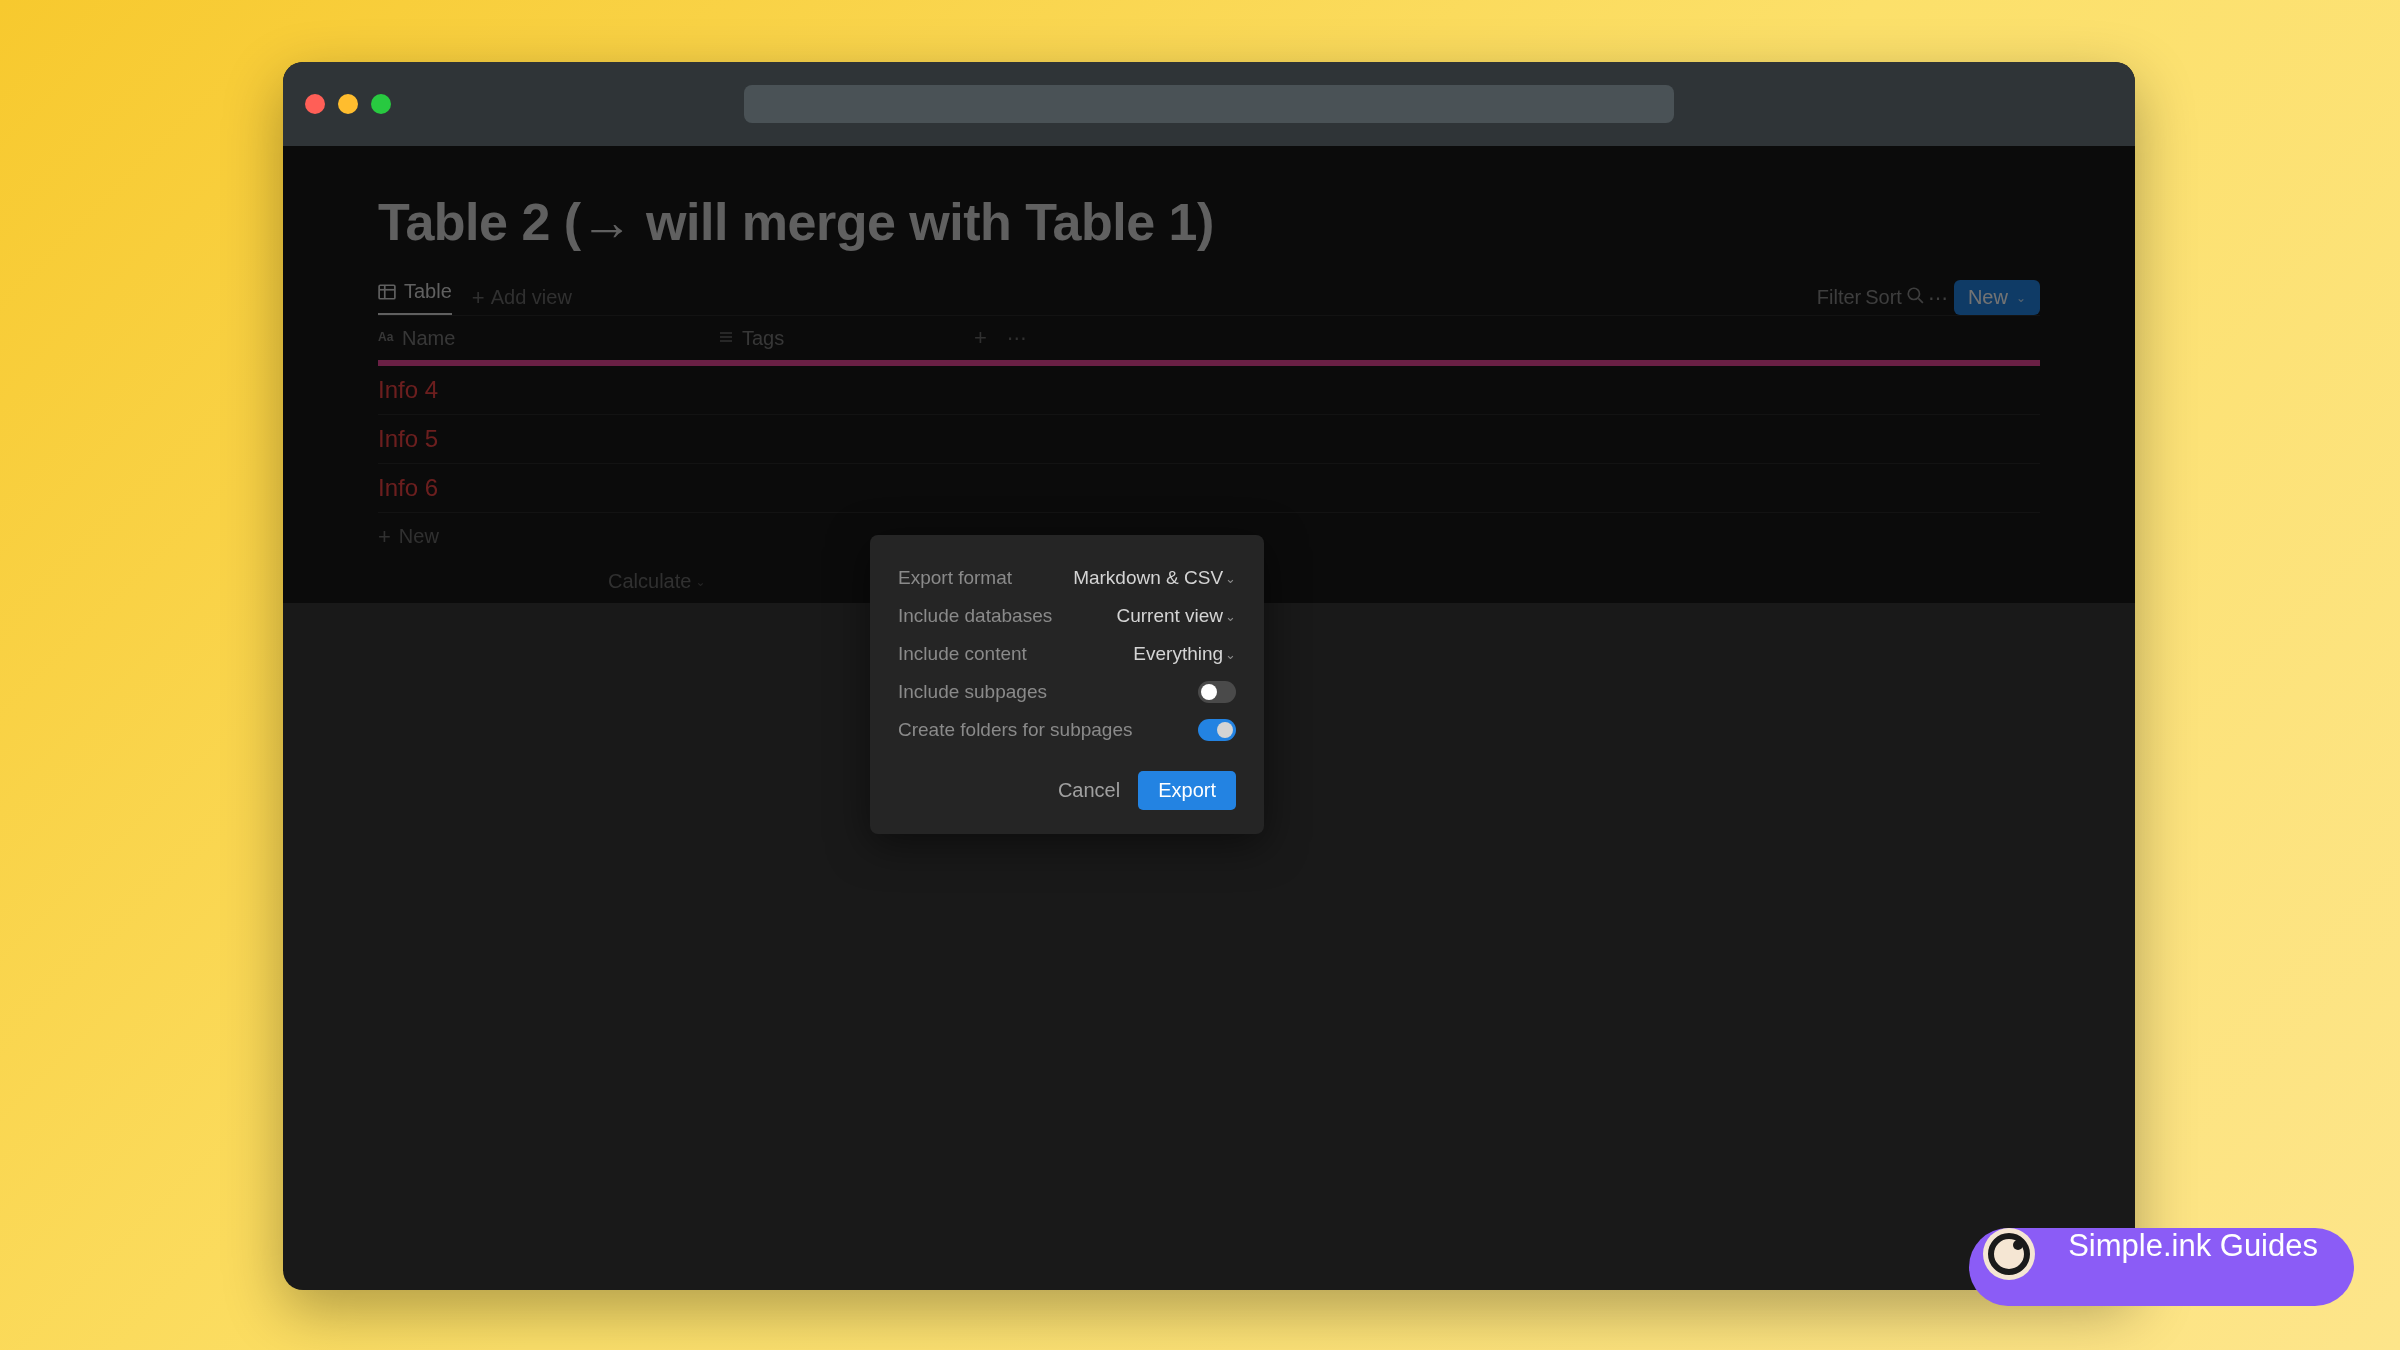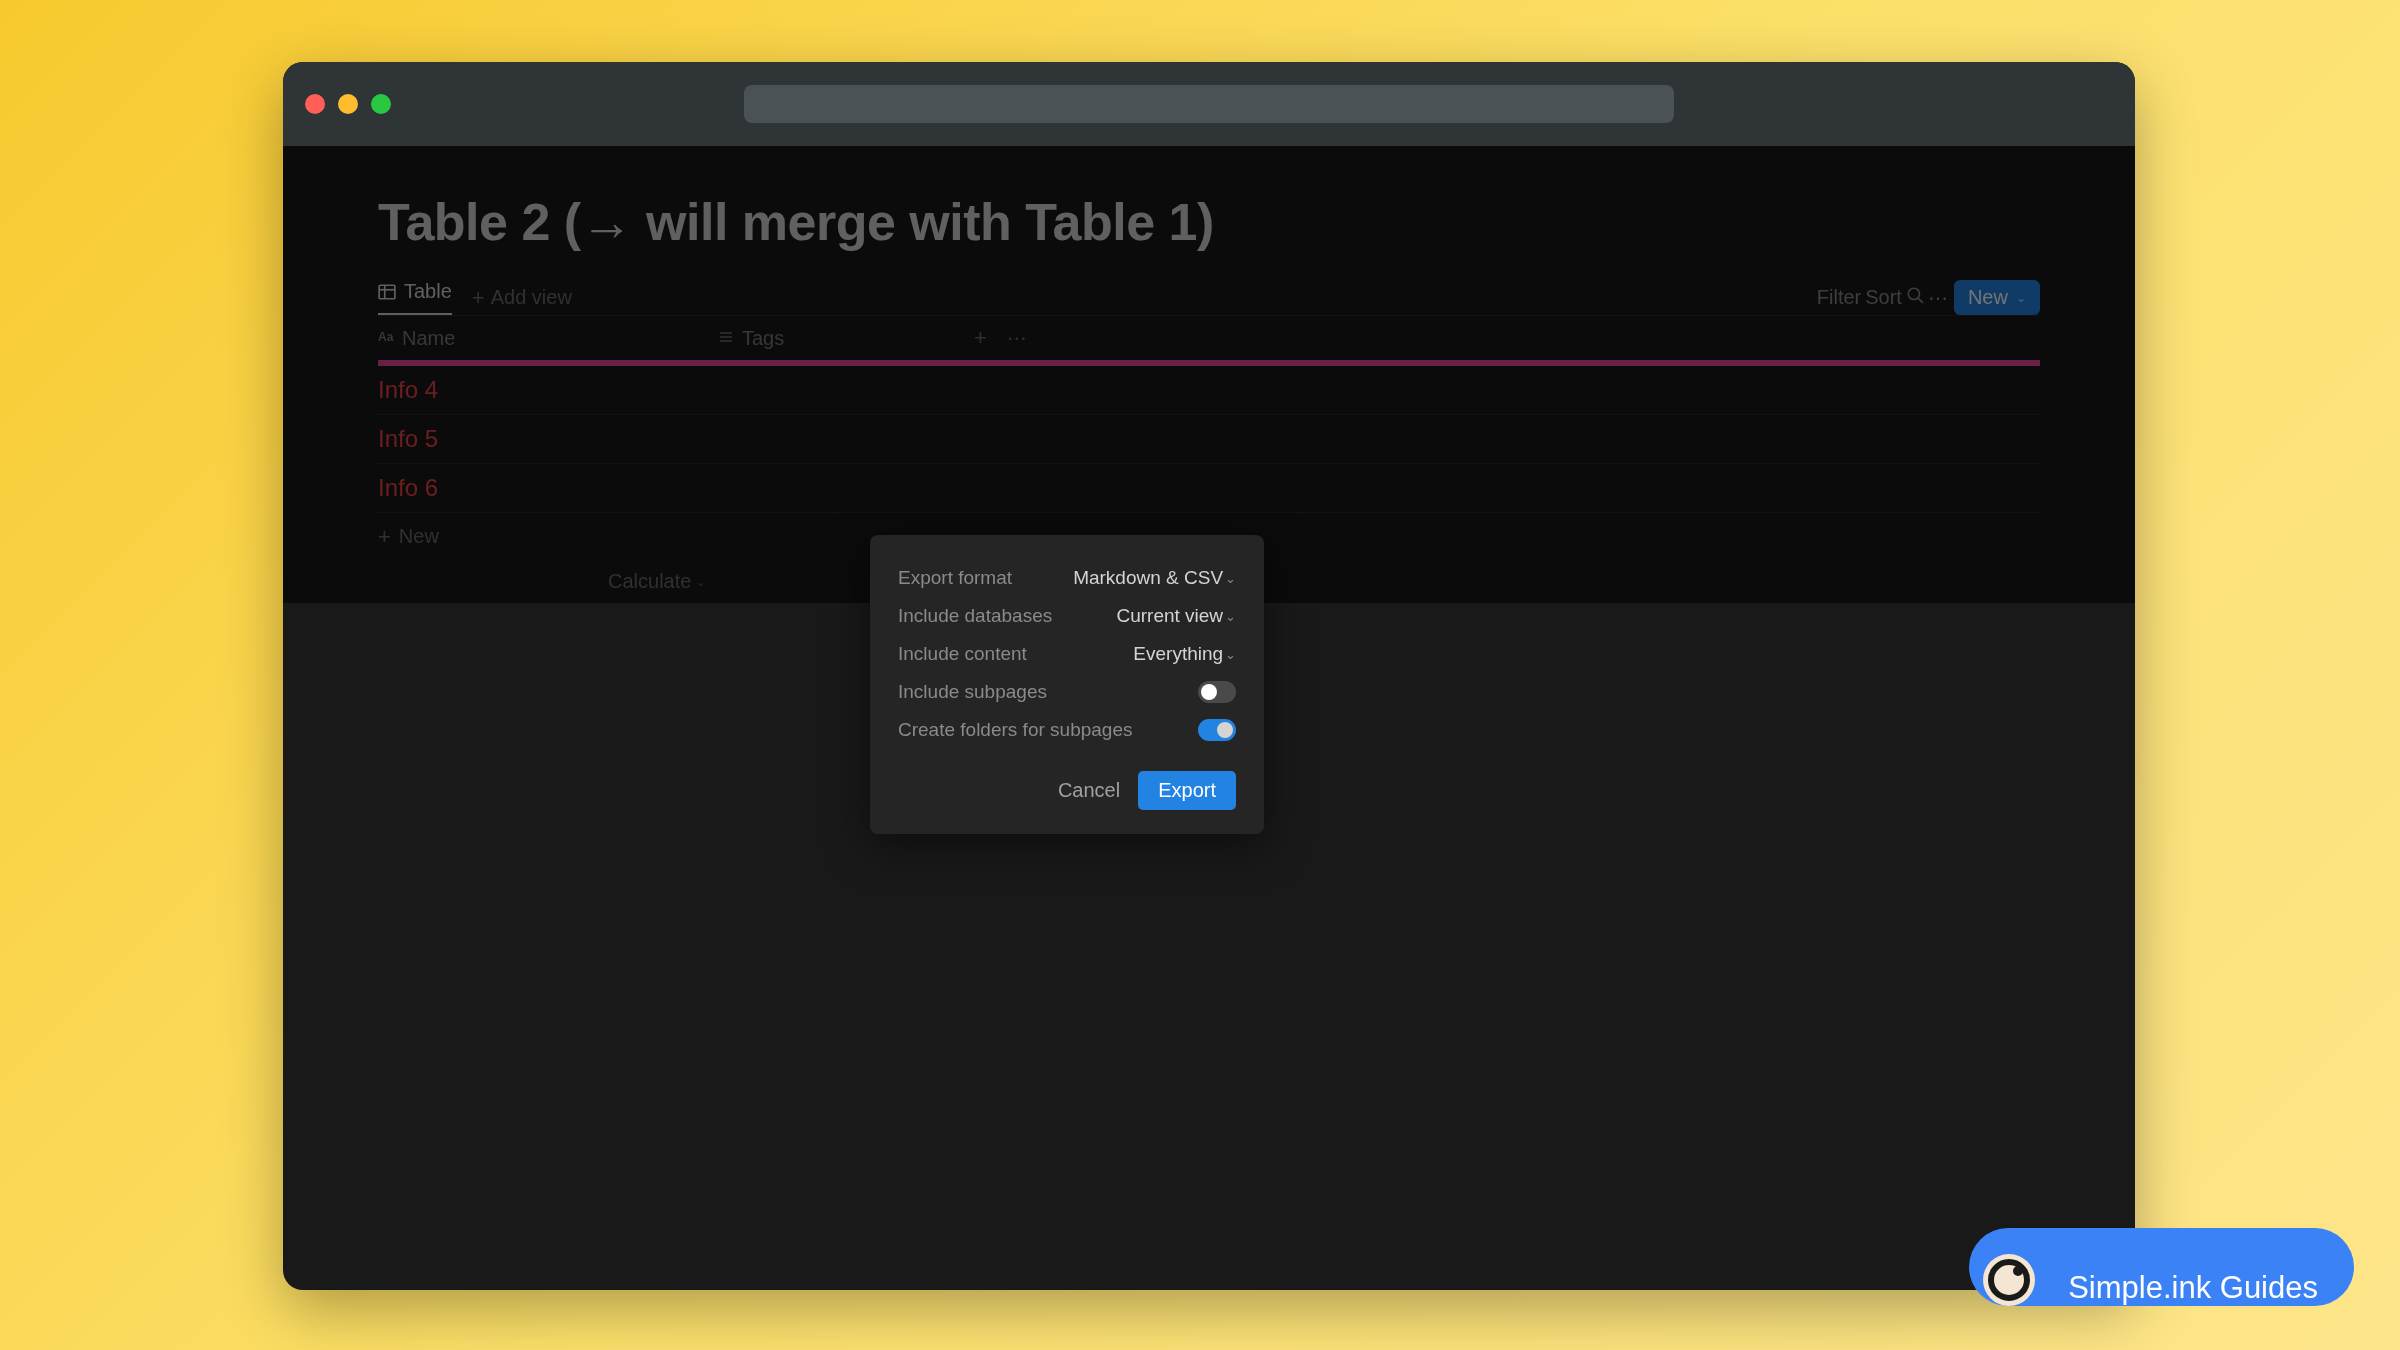--- a/index.html
+++ b/index.html
@@ -260,26 +260,26 @@
   padding: 8px 20px;
   border-radius: 5px;
   font-size: 20px;
 }
 
 
 .badge {
   position: absolute;
   right: 46px;
   bottom: 44px;
-  background: #3b82f6;
+  background: #8b5cf6;
   color: #fff;
   border-radius: 40px;
   height: 78px;
   display: flex;
-  align-items: flex-end;
+  align-items: flex-start;
   padding: 0 36px 0 14px;
   gap: 33px;
   font-size: 31px;
   font-weight: 500;
 }
 
 .badge-icon {
   width: 52px;
   height: 52px;
   border-radius: 50%;

